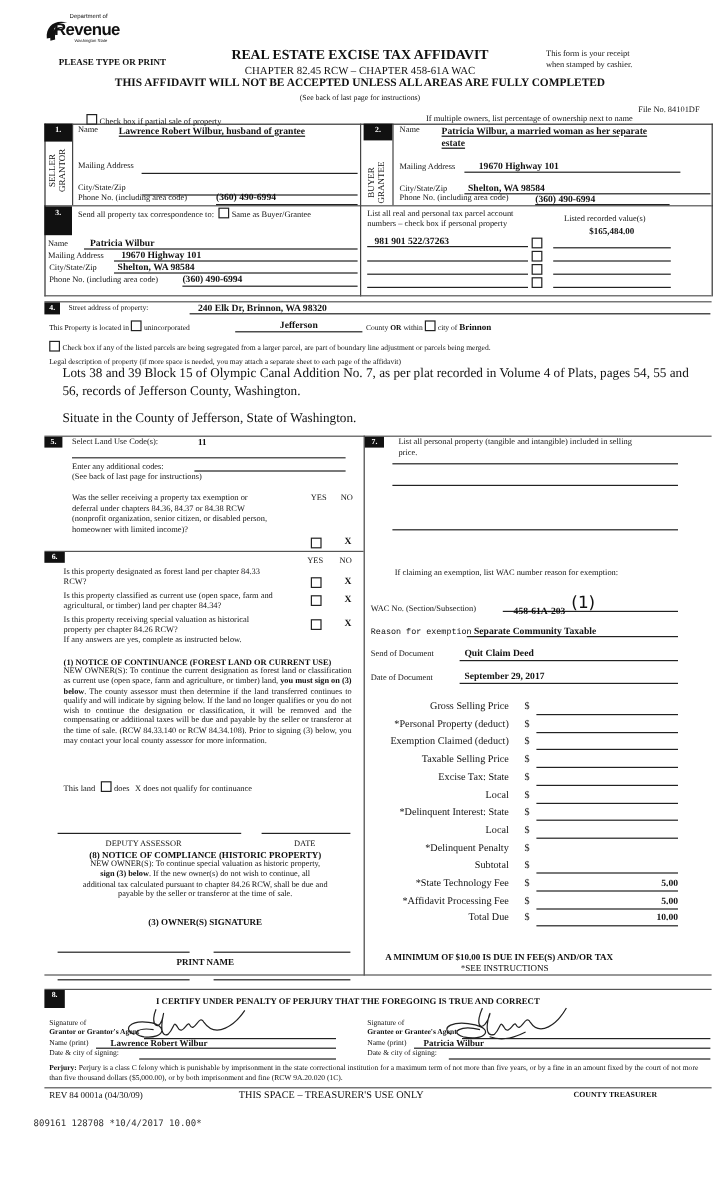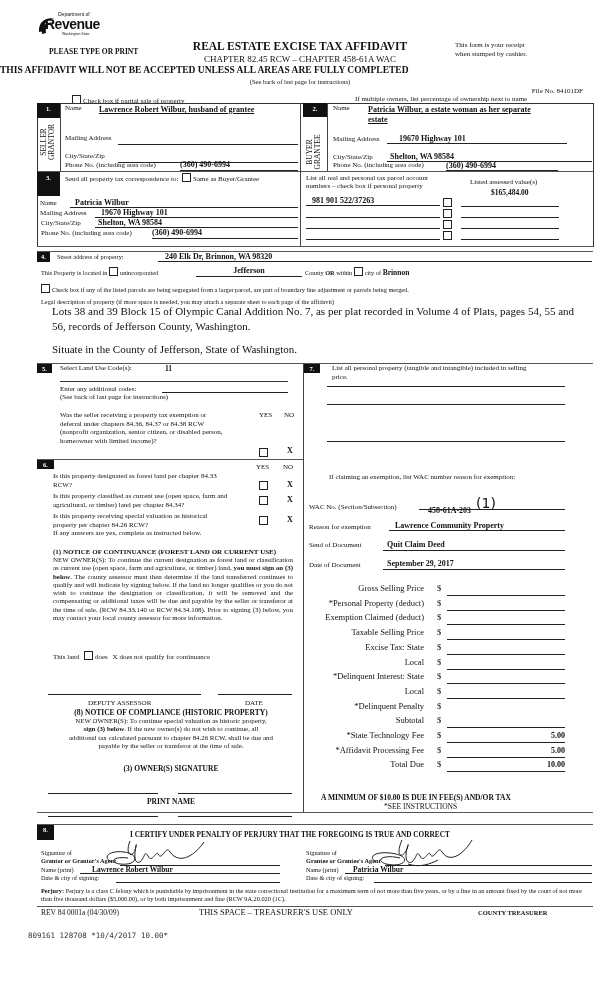--- a/index.html
+++ b/index.html
@@ -34,21 +34,21 @@
   <span style="position:absolute;left:22px;top:1px;font-family:'Liberation Sans',sans-serif;font-size:5px;white-space:nowrap;">Department of</span>
   <span style="position:absolute;left:9px;top:6px;font-family:'Liberation Sans',sans-serif;font-size:14px;font-weight:bold;letter-spacing:-0.5px;">Revenue</span>
   <span style="position:absolute;left:26px;top:22px;font-family:'Liberation Sans',sans-serif;font-size:3.5px;white-space:nowrap;">Washington State</span>
 </div>
 
 <div class="abs" style="left:49px;top:47px;font-size:7.5px;font-weight:bold;">PLEASE TYPE OR PRINT</div>
 <div class="abs b" style="left:180px;top:40px;width:240px;text-align:center;font-size:11.5px;">REAL ESTATE EXCISE TAX AFFIDAVIT</div>
 <div class="abs" style="left:180px;top:54px;width:240px;text-align:center;font-size:9px;">CHAPTER 82.45 RCW – CHAPTER 458-61A WAC</div>
 <div class="abs" style="left:455px;top:41px;font-size:7px;">This form is your receipt</div>
 <div class="abs" style="left:455px;top:50px;font-size:7px;">when stamped by cashier.</div>
-<div class="abs b" style="left:0;top:65px;width:600px;font-size:9.5px;">THIS AFFIDAVIT WILL NOT BE ACCEPTED UNLESS ALL AREAS ARE FULLY COMPLETED</div>
+<div class="abs b" style="left:0;top:65px;width:600px;text-align:center;font-size:9.5px;">THIS AFFIDAVIT WILL NOT BE ACCEPTED UNLESS ALL AREAS ARE FULLY COMPLETED</div>
 <div class="abs" style="left:0;top:78px;width:600px;text-align:center;font-size:6.5px;">(See back of last page for instructions)</div>
 <div class="abs" style="right:17px;top:87px;font-size:7px;">File No. 84101DF</div>
 
 <div class="abs sm" style="left:72px;top:95px;">
   <span class="box"></span><span>Check box if partial sale of property</span>
 </div>
 <div class="abs sm" style="left:355px;top:95px;">If multiple owners, list percentage of ownership next to name</div>
 
 <div class="abs" style="left:37px;top:103px;width:555px;height:68px;border:1px solid #333;border-bottom:none;"></div>
 <div class="vline" style="left:300px;top:103px;height:68px;"></div>
@@ -69,21 +69,21 @@
 <div class="abs sm" style="left:65px;top:161px;">Phone No. (including area code)</div>
 <div class="abs ul fill" style="left:180px;top:160px;width:118px;height:10px;">(360) 490-6994</div>
 
 <div class="secnum" style="left:303px;top:103px;width:24px;height:14px;line-height:12px;">2.</div>
 <div class="vline" style="left:327px;top:103px;height:68px;"></div>
 <div class="rot" style="left:292px;top:143px;width:46px;height:18px;">
   <div>BUYER</div>
     <div>GRANTEE</div>
 </div>
 <div class="abs sm" style="left:333px;top:104px;">Name</div>
-<div class="abs fill" style="left:368px;top:105px;text-decoration:underline;">Patricia Wilbur, a estate woman as her separate</div>
+<div class="abs fill" style="left:368px;top:105px;text-decoration:underline;">Patricia Wilbur, a married woman as her separate</div>
 <div class="abs fill" style="left:368px;top:115px;text-decoration:underline;">estate</div>
 <div class="abs sm" style="left:333px;top:135px;">Mailing Address</div>
 <div class="abs ul fill" style="left:387px;top:134px;width:180px;height:10px;padding-left:12px;box-sizing:border-box;">19670 Highway 101</div>
 <div class="abs sm" style="left:333px;top:153px;">City/State/Zip</div>
 <div class="abs ul fill" style="left:387px;top:152px;width:205px;height:10px;padding-left:3px;box-sizing:border-box;">Shelton, WA 98584</div>
 <div class="abs sm" style="left:333px;top:161px;">Phone No. (including area code)</div>
 <div class="abs ul fill" style="left:446px;top:161px;width:112px;height:9px;">(360) 490-6994</div>
 
 <div class="abs" style="left:37px;top:171px;width:555px;height:76px;border-left:1px solid #333;border-right:1px solid #333;"></div>
 <div class="vline" style="left:300px;top:171px;height:76px;"></div>
@@ -97,21 +97,21 @@
 <div class="abs ul fill" style="left:70px;top:198px;width:228px;height:10px;padding-left:5px;box-sizing:border-box;">Patricia  Wilbur</div>
 <div class="abs sm" style="left:40px;top:209px;">Mailing Address</div>
 <div class="abs ul fill" style="left:95px;top:208px;width:203px;height:10px;padding-left:6px;box-sizing:border-box;">19670 Highway 101</div>
 <div class="abs sm" style="left:41px;top:219px;">City/State/Zip</div>
 <div class="abs ul fill" style="left:95px;top:218px;width:203px;height:10px;padding-left:3px;box-sizing:border-box;">Shelton, WA 98584</div>
 <div class="abs sm" style="left:41px;top:229px;">Phone No. (including area code)</div>
 <div class="abs ul fill" style="left:152px;top:228px;width:146px;height:10px;">(360) 490-6994</div>
 
 <div class="abs sm" style="left:306px;top:174px;">List all real and personal tax parcel account</div>
 <div class="abs sm" style="left:306px;top:182px;">numbers – check box if personal property</div>
-<div class="abs sm" style="left:470px;top:178px;">Listed assessed value(s)</div>
+<div class="abs sm" style="left:470px;top:178px;">Listed recorded value(s)</div>
 <div>
   <div class="abs" style="left:306px;top:196px;width:250px;height:10px;">
     <div class="abs ul fill" style="left:0;top:0;width:134px;height:10px;padding-left:6px;box-sizing:border-box;">981 901 522/37263</div>
     <span class="abs box" style="left:137px;top:2px;"></span>
     <div class="abs ul" style="left:155px;top:0;width:98px;height:10px;"></div>
     <div class="abs b" style="left:185px;top:-8px;font-size:7.5px;">$165,484.00</div>
   </div>
   <div class="abs" style="left:306px;top:207px;width:250px;height:10px;">
     <div class="abs ul fill" style="left:0;top:0;width:134px;height:10px;"></div>
     <span class="abs box" style="left:137px;top:2px;"></span>
@@ -242,22 +242,22 @@
 <div class="abs ul" style="left:327px;top:385px;width:238px;height:1px;"></div>
 <div class="abs ul" style="left:327px;top:403px;width:238px;height:1px;"></div>
 <div class="abs ul" style="left:327px;top:440px;width:238px;height:1px;"></div>
 
 <div class="abs sm" style="left:309px;top:473px;padding-left:20px;">If claiming an exemption, list WAC number reason for exemption:</div>
 <div class="abs sm" style="left:309px;top:503px;">WAC No. (Section/Subsection)</div>
 <div class="abs ul" style="left:419px;top:499px;width:146px;height:10px;">
   <span class="fill" style="margin-left:9px;">458-61A-203</span>
   <span style="font-family:'DejaVu Sans',sans-serif;font-size:14px;position:relative;top:-5px;margin-left:1px;">(1)</span>
 </div>
-<div class="abs sm" style="left:309px;top:523px;">Reason for exemption</div>
-<div class="abs ul fill" style="left:389px;top:521px;width:176px;height:10px;padding-left:6px;box-sizing:border-box;">Lawrence Community Property</div>
+<div class="abs sm" style="left:309px;top:523px;font-family:Liberation Mono, monospace;">Reason for exemption</div>
+<div class="abs ul fill" style="left:389px;top:521px;width:176px;height:10px;padding-left:6px;box-sizing:border-box;">Separate Community Taxable</div>
 <div class="abs sm" style="left:309px;top:541px;">Send of Document</div>
 <div class="abs ul fill" style="left:383px;top:540px;width:182px;height:11px;padding-left:4px;box-sizing:border-box;">Quit Claim Deed</div>
 <div class="abs sm" style="left:309px;top:561px;">Date of Document</div>
 <div class="abs ul fill" style="left:383px;top:559px;width:182px;height:11px;padding-left:4px;box-sizing:border-box;">September 29, 2017</div>
 
 <div id="calc">
     <div>
       <div class="rowlbl" style="top: 583px;">Gross Selling Price</div>
       <div class="dollar" style="top: 583px;">$</div>
       <div class="amtline" style="top: 584px;"></div>

